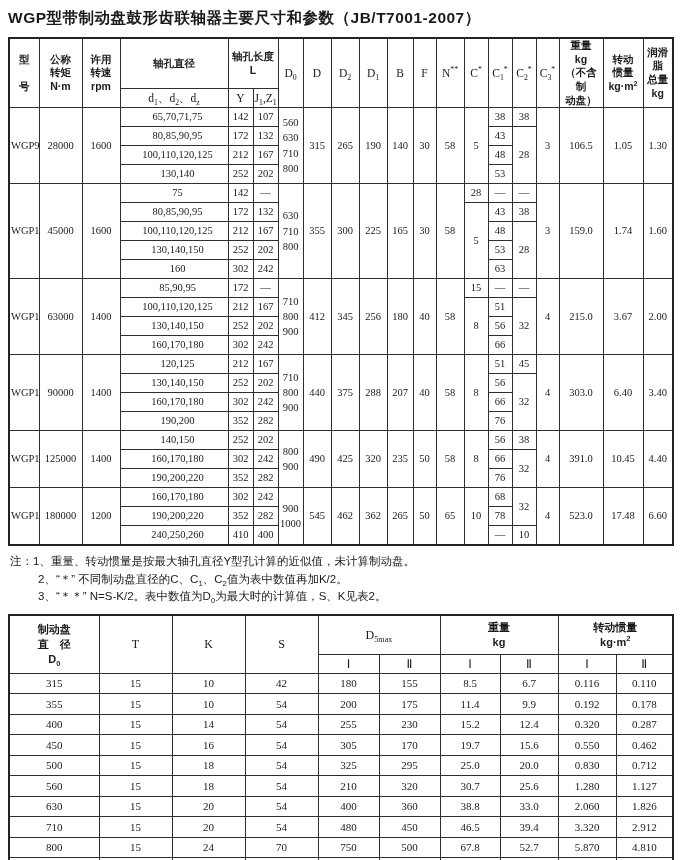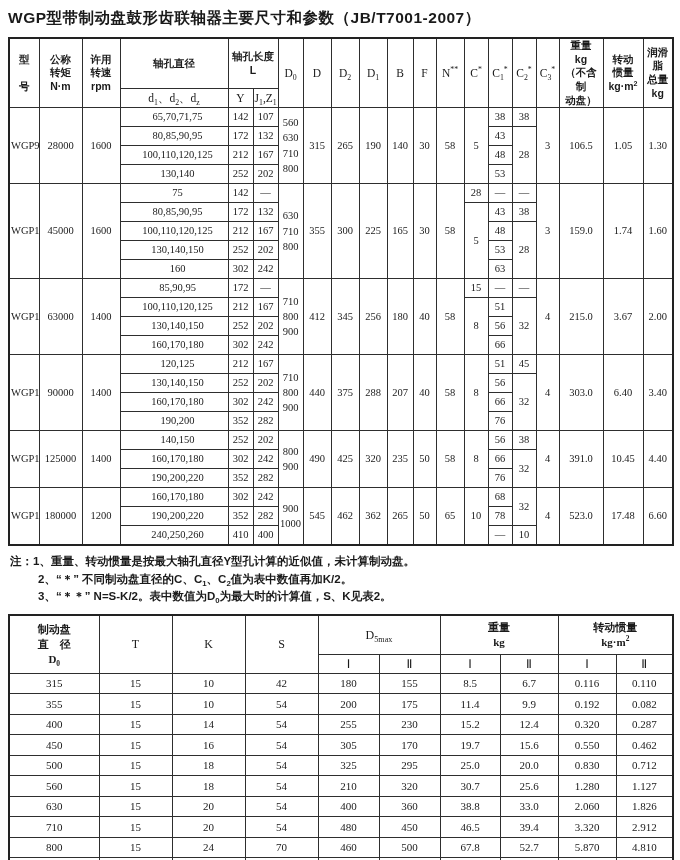--- a/index.html
+++ b/index.html
@@ -14,26 +14,26 @@
   th,td{border:1px solid #2e2e2e;text-align:center;vertical-align:middle;
         padding:0 1px;overflow:hidden;}
   .t1 th{font-size:10.5px;line-height:1.3;font-weight:bold;
          font-family:"Liberation Sans",sans-serif;}
   .t1 th.sym{font-family:"Liberation Serif",serif;font-weight:normal;font-size:11.5px;}
   .t1 td{font-size:10.5px;height:18px;line-height:1.15;}
   .t1 td.bore{text-align:center;padding-left:8px;}
   .t1 td.d0{line-height:1.45;}
   .t1 tr.h1 th{height:46px;}
   .t1 tr.h2 th{height:17px;}
-  .notes{margin:7px 0 8px 2px;font-size:11.5px;line-height:1.52;font-weight:bold;
+  .notes{margin:7px 0 8px 2px;font-size:11.5px;line-height:1.52;font-weight:normal;
          font-family:"Liberation Sans",sans-serif;}
   .notes .note-line{white-space:nowrap;}
   .notes .indent{margin-left:28px;}
   .t2 th{font-size:11px;line-height:1.35;font-weight:bold;
-         font-family:Liberation Serif, serif;}
+         font-family:Liberation Sans, sans-serif;}
   .t2 th.sym{font-family:"Liberation Serif",serif;font-weight:normal;font-size:12px;}
   .t2 tr.h1 th{height:38px;}
   .t2 tr.h2 th{height:18px;}
   .t2 td{font-size:11px;height:19.5px;}
   sub,sup{font-size:0.68em;line-height:0;}
 </style>
 </head>
 <body>
 
 <div class="page">
@@ -392,21 +392,21 @@
         <tr>
           <td>355</td>
           <td>15</td>
           <td>10</td>
           <td>54</td>
           <td>200</td>
           <td>175</td>
           <td>11.4</td>
           <td>9.9</td>
           <td>0.192</td>
-          <td>0.082</td>
+          <td>0.178</td>
         </tr>
         <tr>
           <td>400</td>
           <td>15</td>
           <td>14</td>
           <td>54</td>
           <td>255</td>
           <td>230</td>
           <td>15.2</td>
           <td>12.4</td>
@@ -471,21 +471,21 @@
           <td>46.5</td>
           <td>39.4</td>
           <td>3.320</td>
           <td>2.912</td>
         </tr>
         <tr>
           <td>800</td>
           <td>15</td>
           <td>24</td>
           <td>70</td>
-          <td>460</td>
+          <td>750</td>
           <td>500</td>
           <td>67.8</td>
           <td>52.7</td>
           <td>5.870</td>
           <td>4.810</td>
         </tr>
         <tr>
           <td>900</td>
           <td>15</td>
           <td>24</td>

